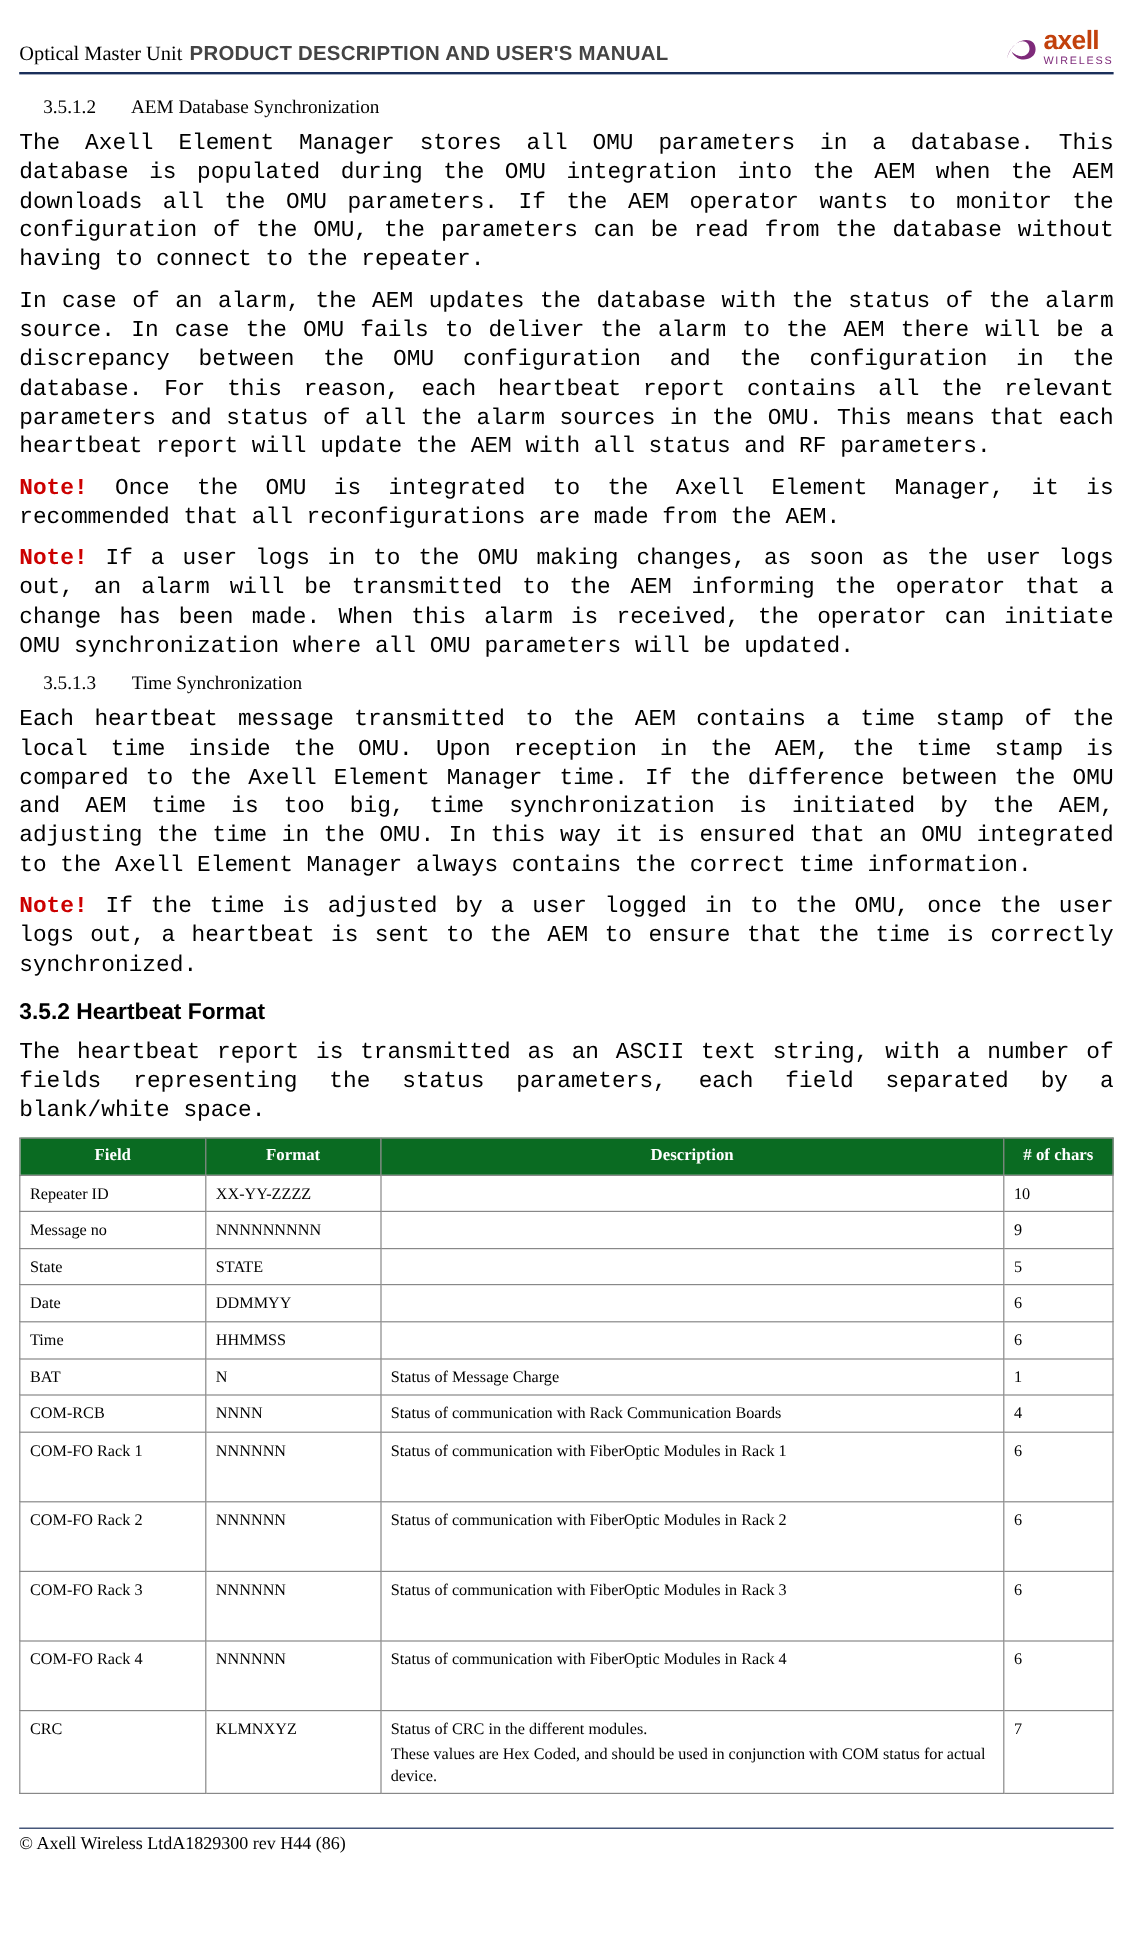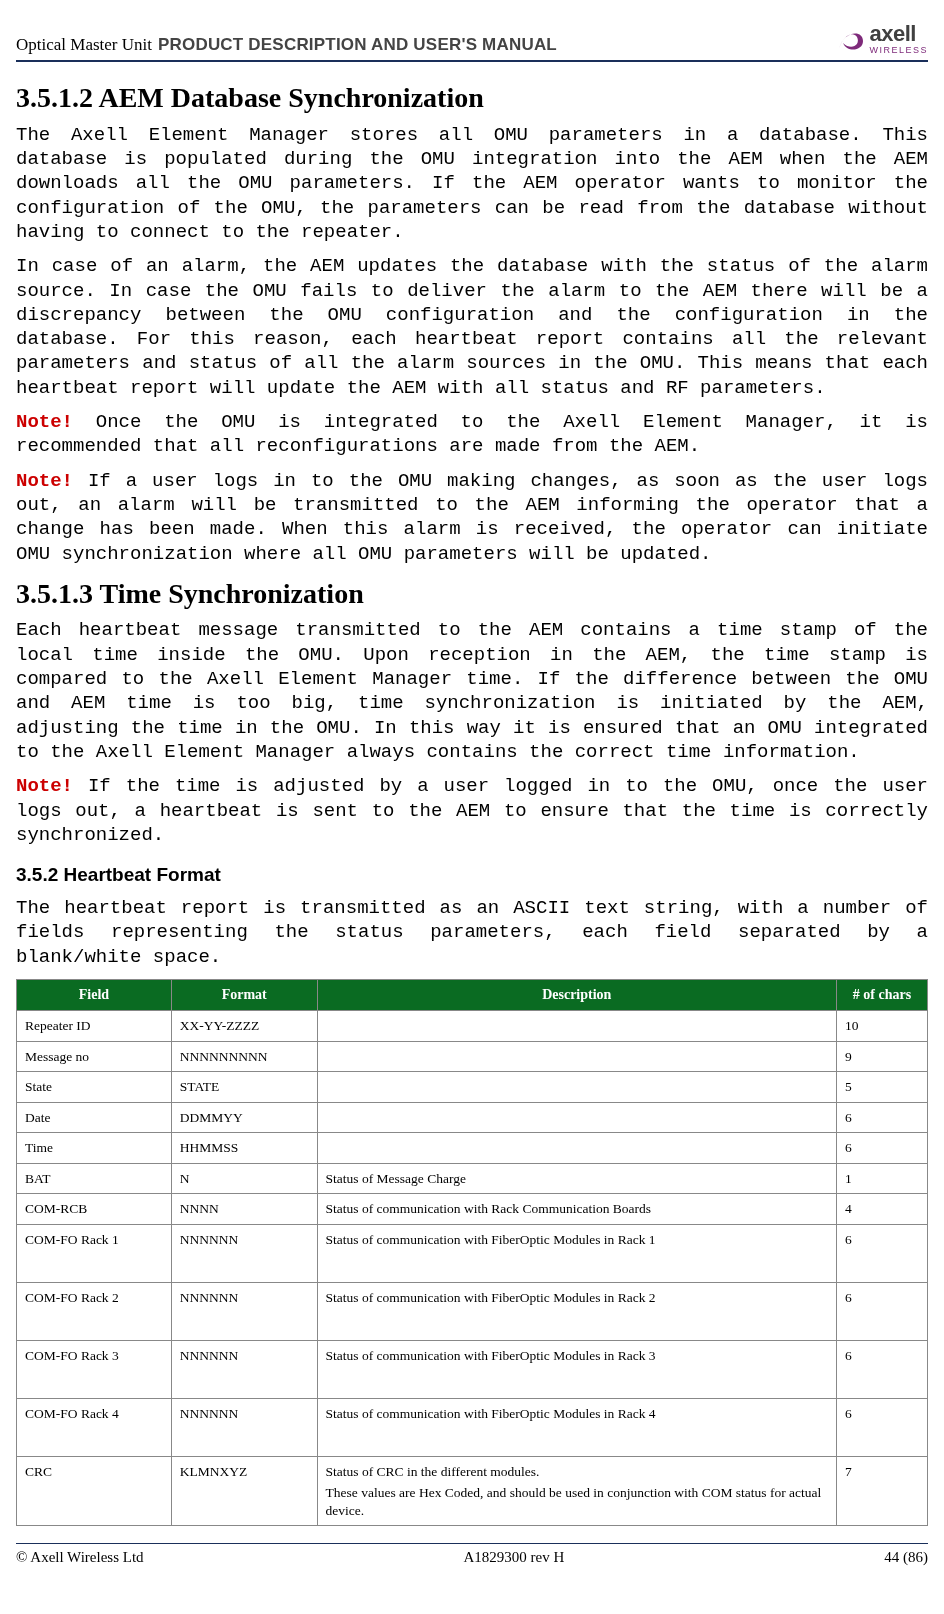--- a/index.html
+++ b/index.html
@@ -39,37 +39,38 @@
   }
   .logo {
     display: flex;
     align-items: center;
     gap: 2px;
   }
   .logo-text {
     font-family: Arial, sans-serif;
     font-size: 22px;
     font-weight: bold;
-    color: #404040;
+    color: #c2410c;
     letter-spacing: -0.5px;
   }
   .logo-sub {
     font-family: Arial, sans-serif;
     font-size: 9px;
     color: #7e2a7a;
     letter-spacing: 1.5px;
     text-transform: uppercase;
     margin-top: -4px;
   }
   .logo-stack { display:flex; flex-direction:column; align-items:flex-start; }
   h3 {
-    font-size: 28px;
-    font-weight: bold;
+    font-size: 16px;
+    font-weight: normal;
     margin-top: 6px;
     margin-bottom: 6px;
+    margin-left: 20px;
   }
   h3 .secnum { display:inline-block; min-width: 70px; }
   h2.sans {
     font-family: Verdana, Arial, sans-serif;
     font-size: 19px;
     font-weight: bold;
     margin-top: 16px;
     margin-bottom: 8px;
   }
   p { margin-bottom: 10px; text-align: justify; font-size: 19px; line-height: 1.28; font-family: Liberation Mono, monospace; }
@@ -91,24 +92,24 @@
     font-size: 14px;
   }
   table.hb td {
     border: 1px solid #888;
     padding: 6px 8px;
     vertical-align: top;
   }
   table.hb td.tall { height: 58px; }
   .footer-line {
     border-top: 1px solid #1a2f5a;
-    margin-top: 17px;
+    margin-top: 28px;
     padding-top: 4px;
     display: flex;
-    justify-content: space-between;
+    justify-content: flex-start;
     font-size: 15px;
   }
   .desc-sub { margin-top: 4px; display:block; }
 </style>
 </head>
 <body>
 
 <div class="header">
   <div class="header-left">
     <span class="doc-title">Optical Master Unit</span>

